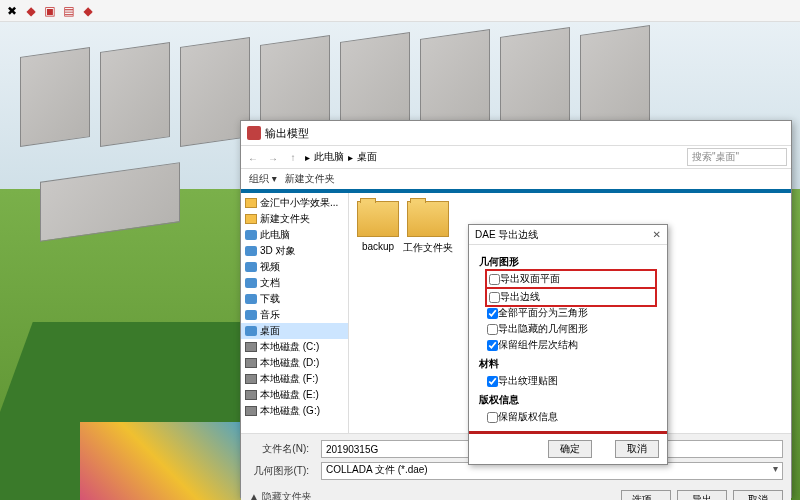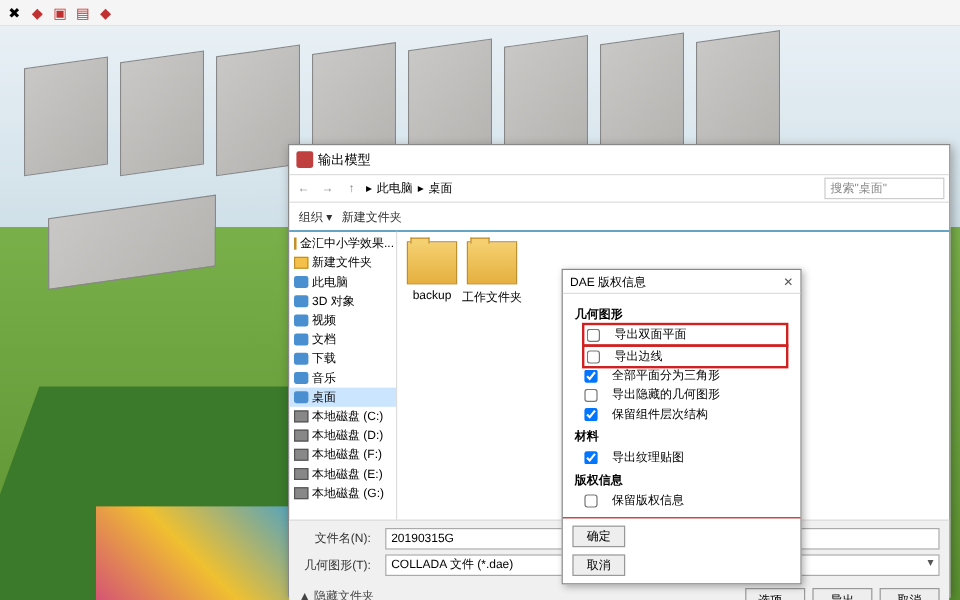--- a/index.html
+++ b/index.html
@@ -14,23 +14,23 @@
 .building { position: absolute; background: linear-gradient(135deg, #cac8c6 0%, #b5b3b0 100%); border: 1px solid #888; transform: skewY(-8deg); }
 .ground-poly { position: absolute; }
 
 
 .export-dialog { position: absolute; left: 240px; top: 120px; width: 552px; height: 378px; background: #fff; border: 1px solid #888; box-shadow: 2px 2px 8px rgba(0,0,0,0.3); font-size: 11px; }
 .dlg-title { height: 24px; display: flex; align-items: center; padding: 0 6px; }
 .dlg-title .ico { width: 14px; height: 14px; background: #c04040; margin-right: 4px; border-radius: 2px; }
 .dlg-nav { height: 24px; border-top: 1px solid #ddd; border-bottom: 1px solid #ddd; display: flex; align-items: center; padding: 0 4px; gap: 4px; font-size: 10px; }
 .dlg-nav .arrow { width: 16px; height: 16px; display: flex; align-items: center; justify-content: center; color: #888; }
 .dlg-nav .search { margin-left: auto; width: 100px; border: 1px solid #ccc; height: 18px; padding: 0 4px; font-size: 10px; color: #888; display: flex; align-items: center; }
-.dlg-toolbar { height: 24px; border-bottom: 1px solid #0369a1; display: flex; align-items: center; padding: 0 8px; gap: 8px; font-size: 10px; color: #333; }
+.dlg-toolbar { height: 24px; border-bottom: 4px solid #0369a1; display: flex; align-items: center; padding: 0 8px; gap: 8px; font-size: 10px; color: #333; }
 .dlg-body { display: flex; height: 240px; }
-.tree { width: 90px; border-right: 1px solid #ddd; overflow: hidden; padding: 2px 0; font-size: 10px; }
+.tree { width: 108px; border-right: 1px solid #ddd; overflow: hidden; padding: 2px 0; font-size: 10px; }
 .tree-item { padding: 1px 4px; display: flex; align-items: center; gap: 3px; white-space: nowrap; }
 .tree-item.sel { background: #cce5ff; }
 .tree-ico { width: 12px; height: 10px; display: inline-block; }
 .tree-ico.folder { background: #f5c04a; border: 1px solid #c09030; }
 .tree-ico.drive { background: #888; border: 1px solid #555; }
 .tree-ico.sys { background: #4a90d0; border-radius: 2px; }
 .files { flex: 1; padding: 8px; display: flex; gap: 4px; align-items: flex-start; }
 .file-item { text-align: center; font-size: 10px; }
 .file-item .folder-ico { width: 42px; height: 36px; background: linear-gradient(#f5d070, #e5b040); border: 1px solid #c09030; margin: 0 auto 4px; position: relative; }
 .file-item .folder-ico::before { content: ""; position: absolute; top: -4px; left: 2px; width: 14px; height: 4px; background: #f5d070; border: 1px solid #c09030; border-bottom: none; }
@@ -42,25 +42,25 @@
 .footer-buttons { display: flex; justify-content: flex-end; gap: 6px; margin-top: 6px; }
 .footer-buttons button { width: 50px; height: 20px; font-size: 10px; border: 1px solid #999; background: #eee; cursor: pointer; }
 .hide-folders { font-size: 10px; color: #444; cursor: pointer; }
 
 
 .options-dialog { position: absolute; left: 468px; top: 224px; width: 200px; background: #fff; border: 1px solid #888; box-shadow: 2px 2px 6px rgba(0,0,0,0.3); font-size: 10px; }
 .opt-title { height: 20px; display: flex; align-items: center; justify-content: space-between; padding: 0 6px; border-bottom: 1px solid #ddd; }
 .opt-title .close { cursor: pointer; color: #555; }
 .opt-body { padding: 6px 10px; }
 .opt-group-label { font-weight: bold; margin: 4px 0 2px; }
-.opt-check { display: flex; align-items: center; gap: 12px; padding: 1px 0 1px 8px; }
+.opt-check { display: flex; align-items: center; gap: 0; padding: 1px 0 1px 8px; }
 .opt-check input { width: 11px; height: 11px; }
 .opt-check.disabled { color: #aaa; }
 .opt-check.highlight { border: 2px solid #d02020; margin: -2px 0 -2px 6px; padding: 1px 0 1px 2px; }
-.opt-buttons { display: flex; justify-content: flex-end; gap: 6px; padding: 6px 8px; border-top: 1px solid #b91c1c; flex-direction: column; }
+.opt-buttons { display: flex; justify-content: flex-end; gap: 23px; padding: 6px 8px; border-top: 3px solid #b91c1c; }
 .opt-buttons button { width: 44px; height: 18px; font-size: 10px; border: 1px solid #999; background: #eee; cursor: pointer; }
 </style>
 </head>
 <body>
 
 <div class="toolbar">
   <span class="icon">✖</span>
   <span class="icon" style="color:#c03030">◆</span>
   <span class="icon" style="color:#c03030">▣</span>
   <span class="icon" style="color:#c03030">▤</span>
@@ -186,21 +186,21 @@
         <button>选项...</button>
         <button>导出</button>
         <button>取消</button>
       </div>
     </div>
   </div>
 </div>
 
 <div class="options-dialog">
   <div class="opt-title">
-    <span>DAE 版权信息</span>
+    <span>DAE 导出边线</span>
     <span class="close">✕</span>
   </div>
   <div class="opt-body">
     <div class="opt-group-label">几何图形</div>
     <div class="opt-check highlight">
         <input type="checkbox" id="cb-two" style="">
         <span>导出双面平面</span>
       </div>
     <div class="opt-check highlight">
         <input type="checkbox" id="cb-edge" style="">

